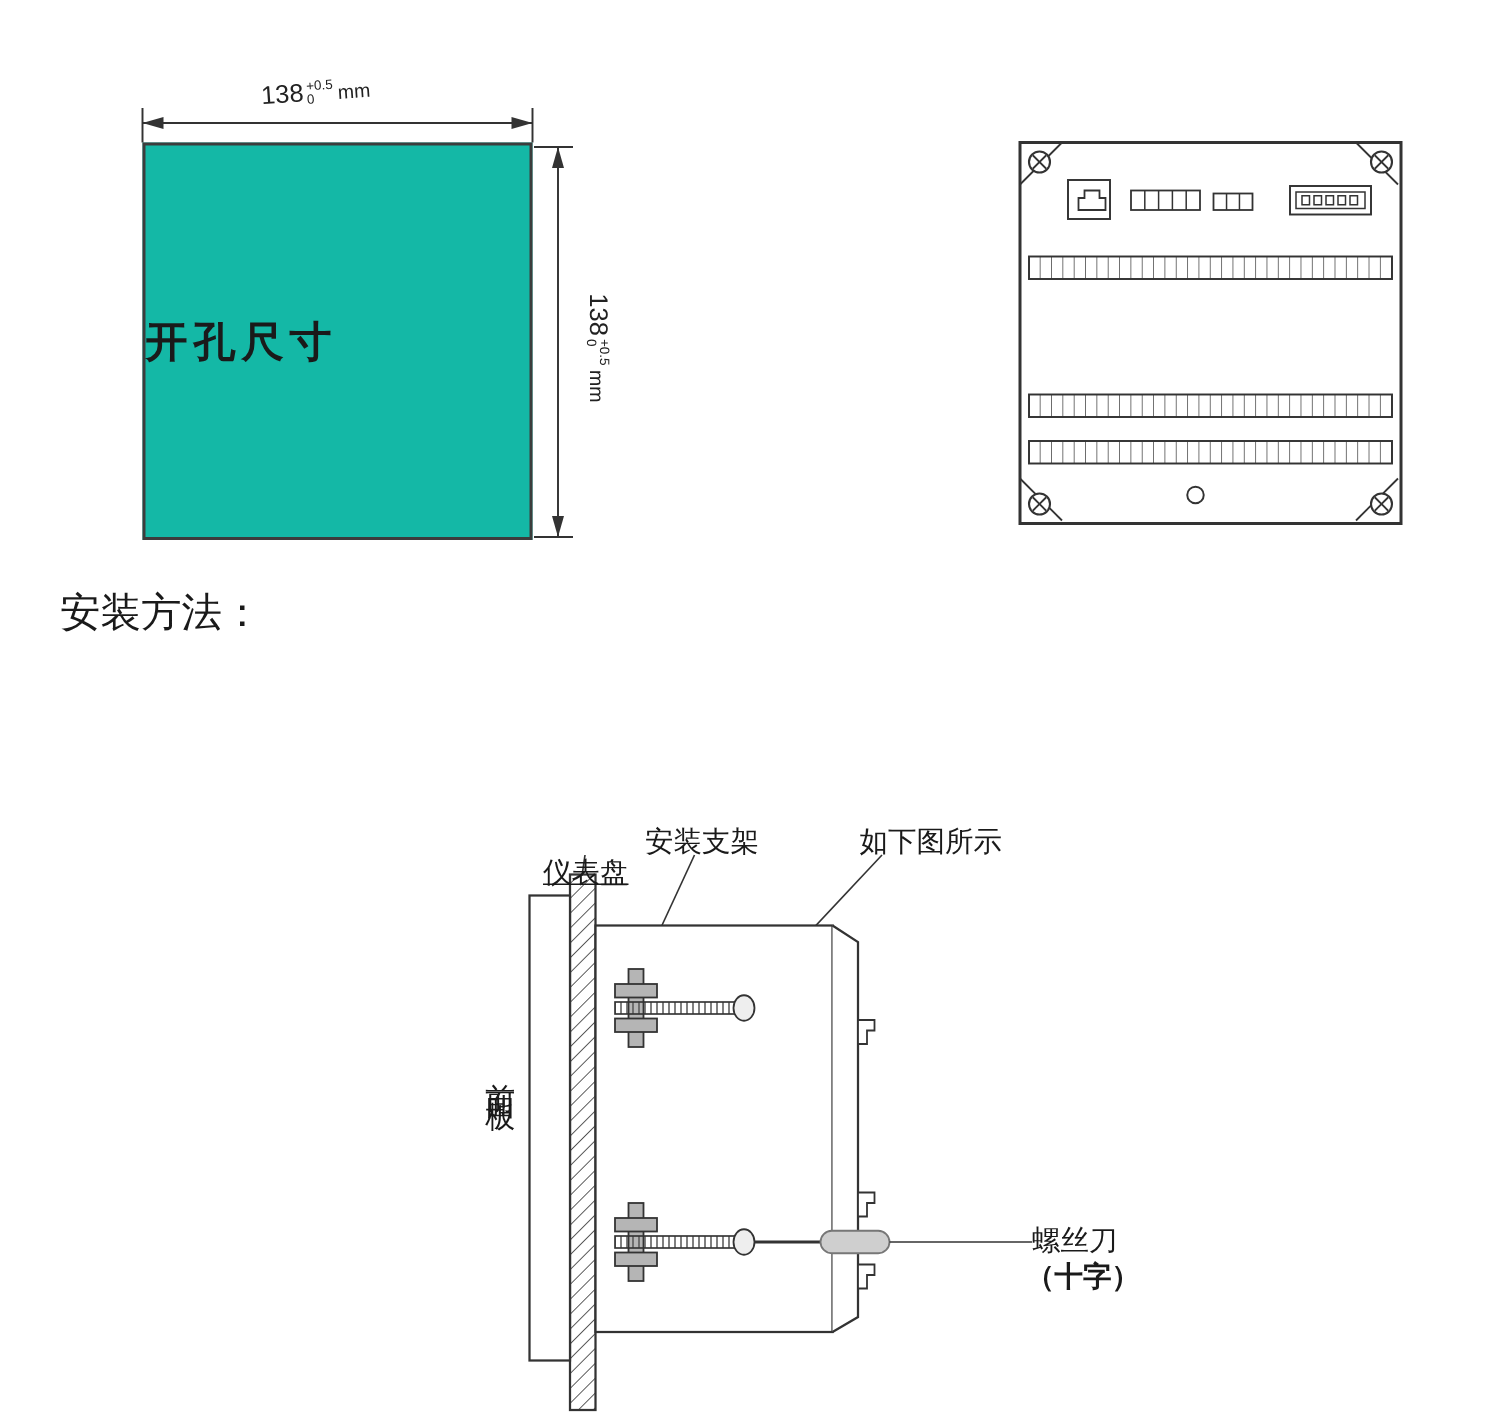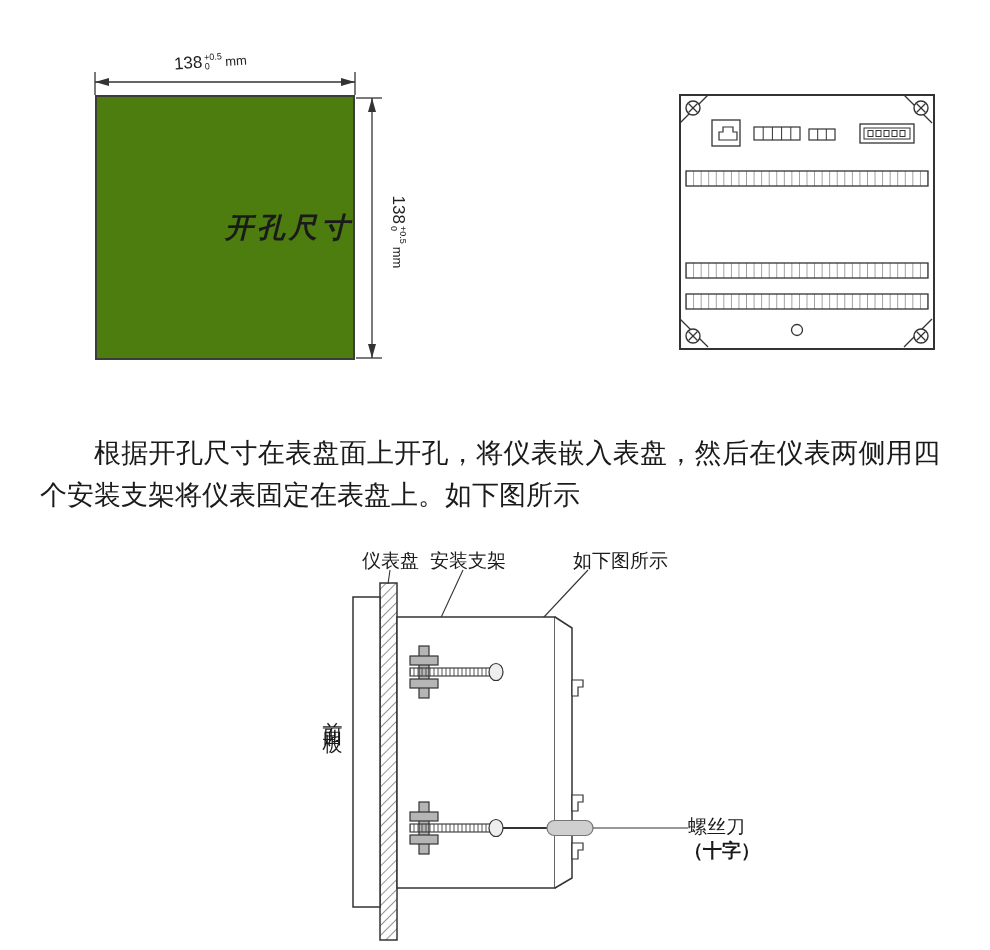--- a/index.html
+++ b/index.html
@@ -2,38 +2,38 @@
 <html><head>
 <meta charset="utf-8">
 <style>
   html,body{margin:0;padding:0;background:#fff;}
   .page{position:relative;width:990px;height:950px;background:#ffffff;overflow:hidden;
         font-family:"Liberation Serif","DejaVu Serif",serif;color:#1a1a1a;}
   svg{position:absolute;overflow:visible;}
 
   
   .cutout-square{position:absolute;left:95px;top:95px;width:256px;height:261px;
-        background:#4d7c0f;border:2px solid #3c3c3c;display:flex;align-items:center;justify-content:flex-end;font-style:italic;}
+        background:#14b8a6;border:2px solid #3c3c3c;display:flex;align-items:center;justify-content:flex-start;}
   .cutout-label{font-size:28px;font-weight:bold;letter-spacing:4px;}
 
   .dim-label{position:absolute;font-size:17px;white-space:nowrap;display:flex;align-items:center;
         font-family:"Liberation Sans","DejaVu Sans",sans-serif;color:#222;}
   .dim-label .tol{display:inline-flex;flex-direction:column;font-size:9px;line-height:9px;margin:0 2px;text-align:left;}
   .dim-label .unit{font-size:13px;margin-left:1px;}
   .dim-label-top{left:174px;top:52px;transform:rotate(-4deg);}
   .dim-label-right{left:352px;top:222px;width:92px;justify-content:center;transform:rotate(90deg);}
 
   
   .sec-heading{position:absolute;left:40px;top:390px;font-size:27px;}
   .sec-body{position:absolute;left:40px;top:432px;width:900px;font-size:27px;line-height:42px;
         text-indent:2em;text-align:justify;}
 
   
   .fig-label{position:absolute;font-size:19px;white-space:nowrap;}
-  .lbl-dial{left:362px;top:548px;}
+  .lbl-dial{left:362px;top:569px;text-decoration:underline;}
   .lbl-bracket{left:430px;top:548px;}
   .lbl-screw{left:573px;top:548px;}
   .lbl-driver{left:688px;top:814px;}
   .lbl-driver-type{left:684px;top:838px;font-weight:bold;}
   .lbl-front-panel{left:320px;top:706px;font-size:20px;writing-mode:vertical-rl;text-orientation:upright;letter-spacing:6px;}
 </style>
 </head>
 <body>
 
 <div class="page">
@@ -135,21 +135,21 @@
       <rect x="214" y="37.5" width="5" height="6" fill="none" stroke="#333" stroke-width="1"></rect>
       <rect x="222" y="37.5" width="5" height="6" fill="none" stroke="#333" stroke-width="1"></rect>
     </g>
 
     <rect x="8" y="78" width="242" height="15" fill="url(#cells)" stroke="#333" stroke-width="1.3"></rect>
     <rect x="8" y="170" width="242" height="15" fill="url(#cells)" stroke="#333" stroke-width="1.3"></rect>
     <rect x="8" y="201" width="242" height="15" fill="url(#cells)" stroke="#333" stroke-width="1.3"></rect>
     <circle cx="119" cy="237" r="5.5" fill="#fff" stroke="#333" stroke-width="1.3"></circle>
   </svg>
 
-  <div class="sec-body">根据开孔尺寸在表盘面上开孔，将仪表嵌入表盘，然后在仪表两侧用四个安装支架将仪表固定在表盘上。如下图所示</div>
+  <div class="sec-heading">安装方法：</div>
 
   <svg style="left:300px;top:540px;" width="520" height="410" viewBox="0 0 520 410">
     <defs>
       <pattern id="hatch" patternUnits="userSpaceOnUse" width="7" height="7" patternTransform="rotate(45)">
         <line x1="0" y1="0" x2="0" y2="7" stroke="#3a3a3a" stroke-width="1.1"></line>
       </pattern>
       <pattern id="thread" patternUnits="userSpaceOnUse" width="4" height="8">
         <line x1="2" y1="0" x2="2" y2="8" stroke="#555" stroke-width="1"></line>
       </pattern>
     </defs>

